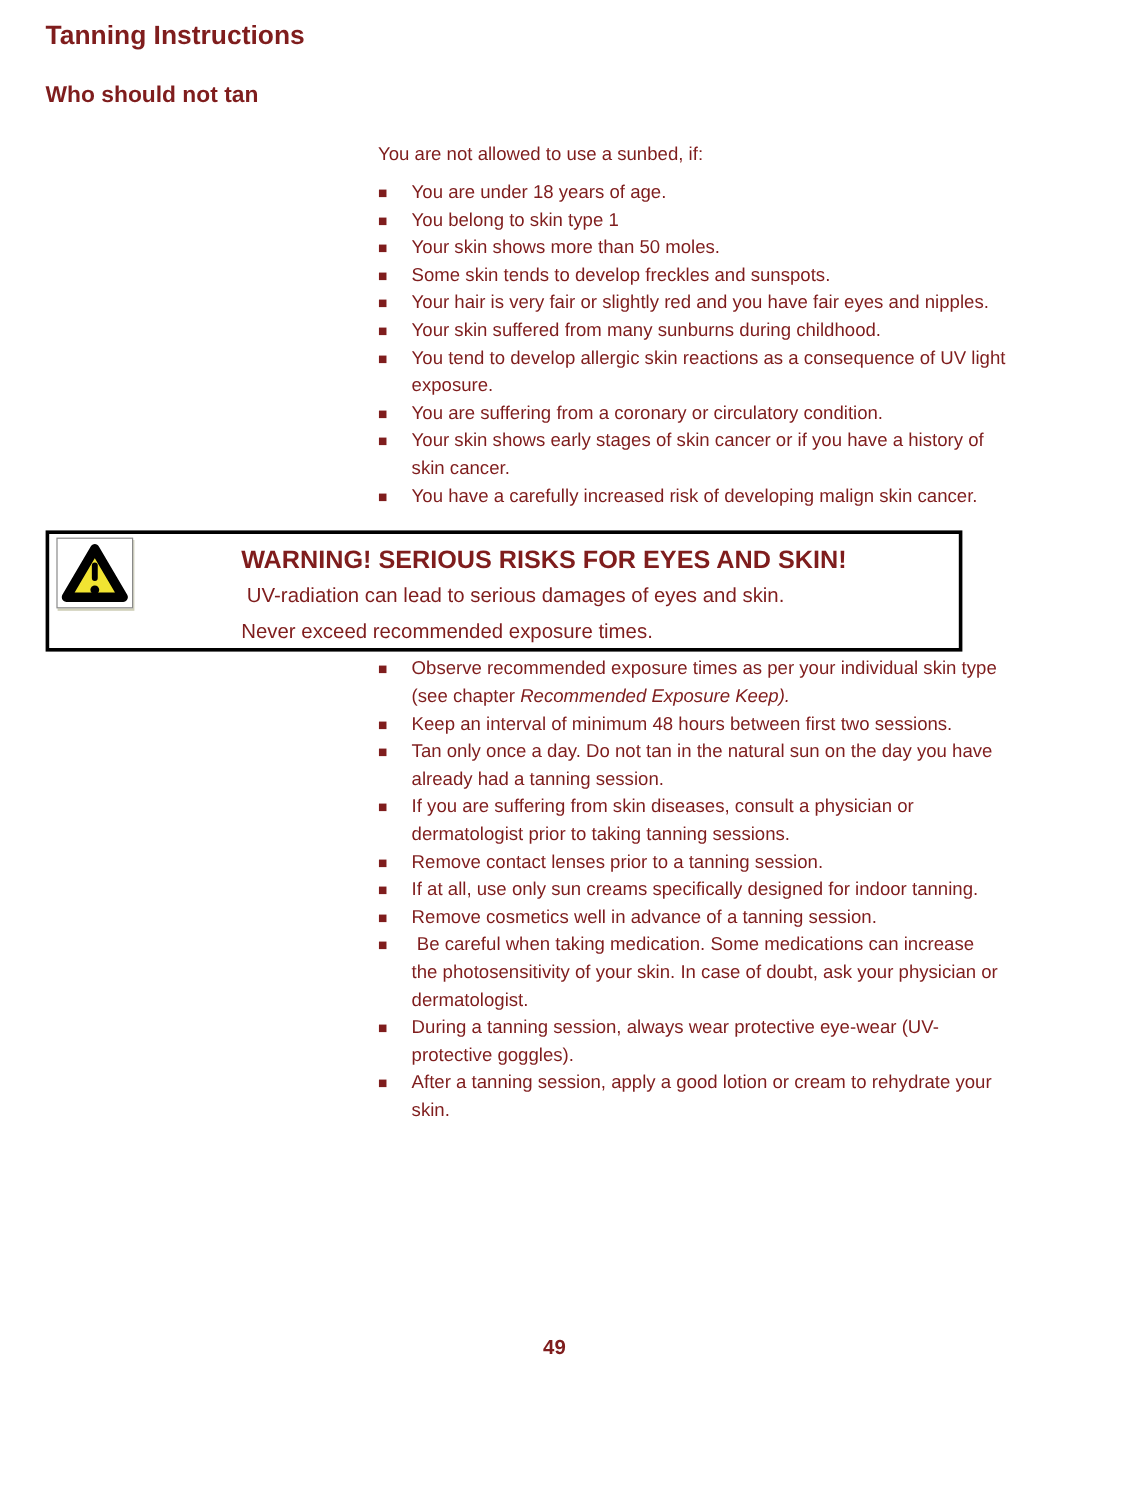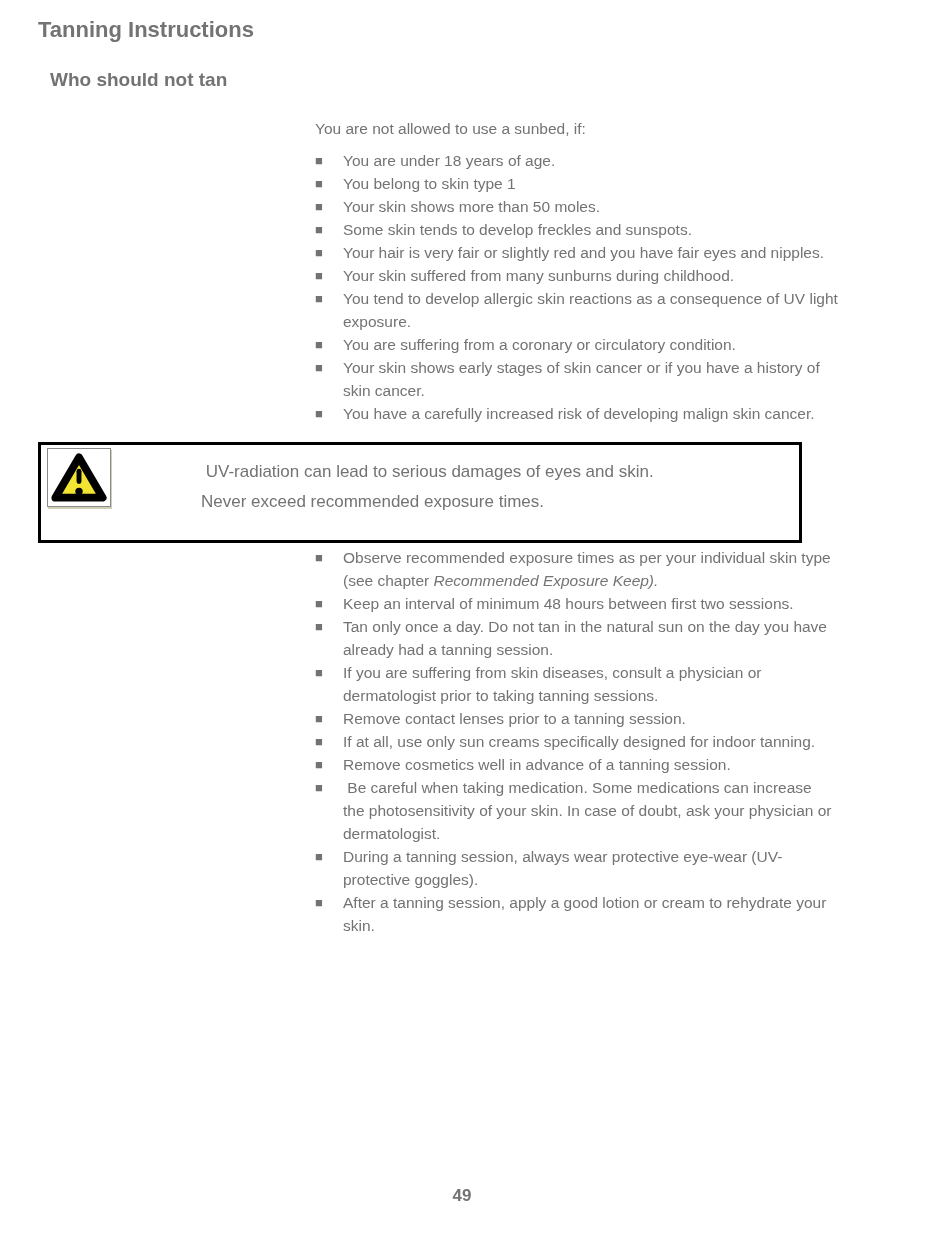--- a/index.html
+++ b/index.html
@@ -3,32 +3,32 @@
 <meta charset="utf-8">
 <style>
   html, body { margin: 0; padding: 0; background: #ffffff; }
   .page {
     position: relative;
     width: 950px;
     height: 1249px;
     background: #ffffff;
     overflow: hidden;
     font-family: "Liberation Sans", sans-serif;
-    color: #737373;
+    color: #7f1d1d;
   }
   .doc-title {
     margin: 0;
     padding: 16px 0 0 38px;
     font-size: 22px;
     line-height: 28px;
     font-weight: bold;
   }
   .h2 {
     margin: 0;
-    padding-left: 50px;
+    padding-left: 38px;
     font-size: 19px;
     line-height: 26px;
     font-weight: bold;
   }
   #h2-who { margin-top: 23px; }
   #h2-dim { margin-top: 16px; }
   .content { margin-left: 315px; }
   .intro {
     margin: 0;
     font-size: 15.5px;
@@ -79,21 +79,21 @@
     font-size: 21px;
     line-height: 25px;
     font-weight: bold;
     white-space: nowrap;
   }
   .warn-line { font-size: 17px; line-height: 20px; white-space: pre; }
   .warn-line.l1 { margin-top: 8px; }
   .warn-line.l2 { margin-top: 10px; }
   .footer {
     position: absolute;
-    top: 1186px;
+    top: 1113px;
     left: 0;
     width: 924px;
     text-align: center;
     font-size: 17px;
     font-weight: bold;
   }
 </style>
 </head>
 <body>
 
@@ -154,20 +154,21 @@
 
   <div class="warnbox">
     <div class="warn-icon-frame">
       <svg width="56" height="51" viewBox="0 0 64 58" aria-hidden="true">
         <polygon points="32,6 59,52 5,52" fill="#F1E432" stroke="#000000" stroke-width="9" stroke-linejoin="round"></polygon>
         <rect x="29.2" y="19" width="5.6" height="17.5" rx="2.8" fill="#000000"></rect>
         <circle cx="32" cy="45" r="4.2" fill="#000000"></circle>
       </svg>
     </div>
     <div class="warn-text">
+      <div class="warn-title">WARNING! SERIOUS RISKS FOR EYES AND SKIN!</div>
       <div class="warn-line l1">&nbsp;UV-radiation can lead to serious damages of eyes and skin.</div>
       <div class="warn-line l2">Never exceed recommended exposure times.</div>
     </div>
   </div>
 
   <div class="content">
     <ul class="blist" id="list2">
       <li class="bli">
           <span class="bullet">■</span>
           <span class="li-text"><span>Observe recommended exposure times as per your individual skin type

